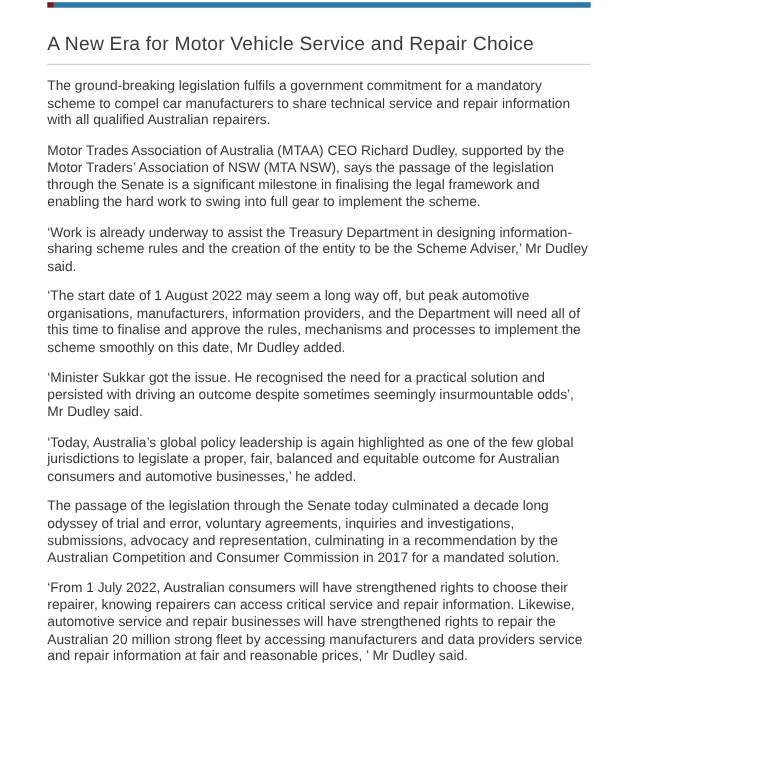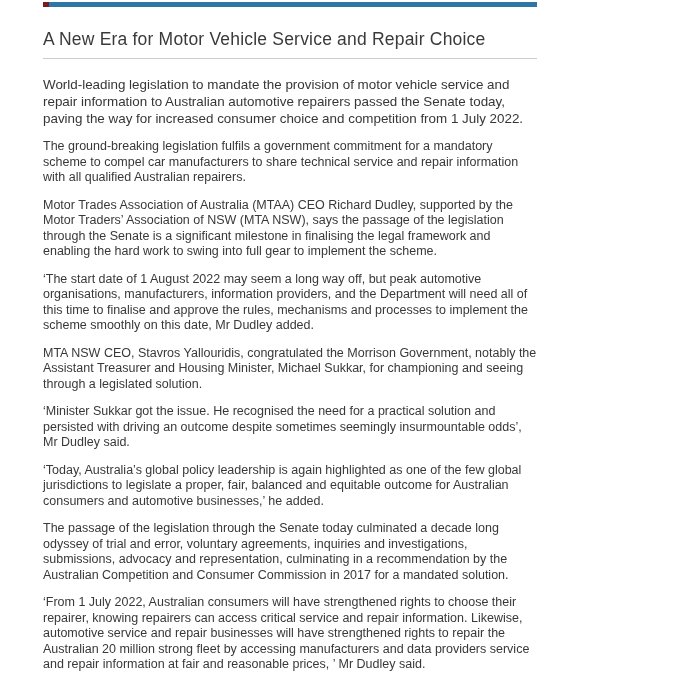--- a/index.html
+++ b/index.html
@@ -70,24 +70,23 @@
 
   <div class="accent-bar">
     <span class="accent-red" style="background: rgb(123, 27, 27);"></span>
     <span class="accent-blue" style="background: rgb(47, 118, 165);"></span>
   </div>
 
   <h1 class="title">A New Era for Motor Vehicle Service and Repair Choice</h1>
 
   <div class="title-rule" style="border-bottom-color: rgb(204, 204, 204);"></div>
 
-  <p class="lead">World-leading legislation to mandate the provision of motor vehicle service and repair information to Australian automotive repairers passed the Senate today, paving the way for increased consumer choice and competition from 1 July 2022.</p>
 
   <p class="para">The ground-breaking legislation fulfils a government commitment for a mandatory scheme to compel car manufacturers to share technical service and repair information with all qualified Australian repairers.</p>
   <p class="para">Motor Trades Association of Australia (MTAA) CEO Richard Dudley, supported by the Motor Traders’ Association of NSW (MTA NSW), says the passage of the legislation through the Senate is a significant milestone in finalising the legal framework and enabling the hard work to swing into full gear to implement the scheme.</p>
+  <p class="para">‘Work is already underway to assist the Treasury Department in designing information-sharing scheme rules and the creation of the entity to be the Scheme Adviser,’ Mr Dudley said.</p>
   <p class="para">‘The start date of 1 August 2022 may seem a long way off, but peak automotive organisations, manufacturers, information providers, and the Department will need all of this time to finalise and approve the rules, mechanisms and processes to implement the scheme smoothly on this date, Mr Dudley added.</p>
-  <p class="para">MTA NSW CEO, Stavros Yallouridis, congratulated the Morrison Government, notably the Assistant Treasurer and Housing Minister, Michael Sukkar, for championing and seeing through a legislated solution.</p>
   <p class="para">‘Minister Sukkar got the issue. He recognised the need for a practical solution and persisted with driving an outcome despite sometimes seemingly insurmountable odds’, Mr Dudley said.</p>
   <p class="para">‘Today, Australia’s global policy leadership is again highlighted as one of the few global jurisdictions to legislate a proper, fair, balanced and equitable outcome for Australian consumers and automotive businesses,’ he added.</p>
   <p class="para">The passage of the legislation through the Senate today culminated a decade long odyssey of trial and error, voluntary agreements, inquiries and investigations, submissions, advocacy and representation, culminating in a recommendation by the Australian Competition and Consumer Commission in 2017 for a mandated solution.</p>
   <p class="para">‘From 1 July 2022, Australian consumers will have strengthened rights to choose their repairer, knowing repairers can access critical service and repair information. Likewise, automotive service and repair businesses will have strengthened rights to repair the Australian 20 million strong fleet by accessing manufacturers and data providers service and repair information at fair and reasonable prices, ’ Mr Dudley said.</p>
 
 </div>
 
 </body></html>

